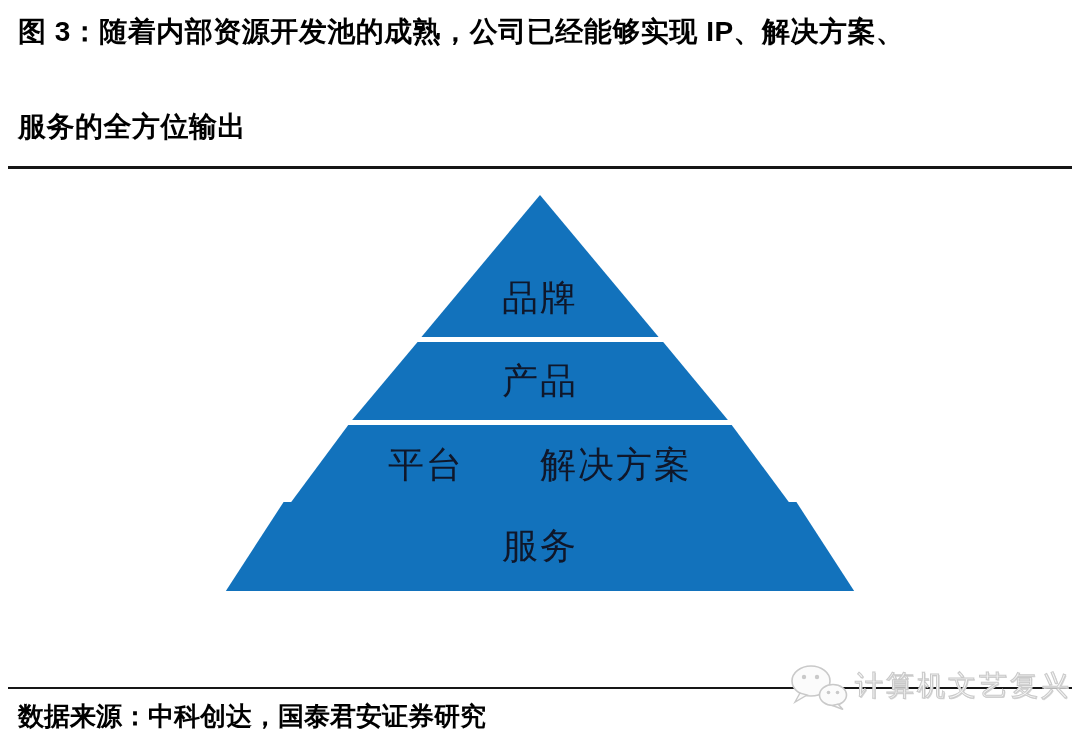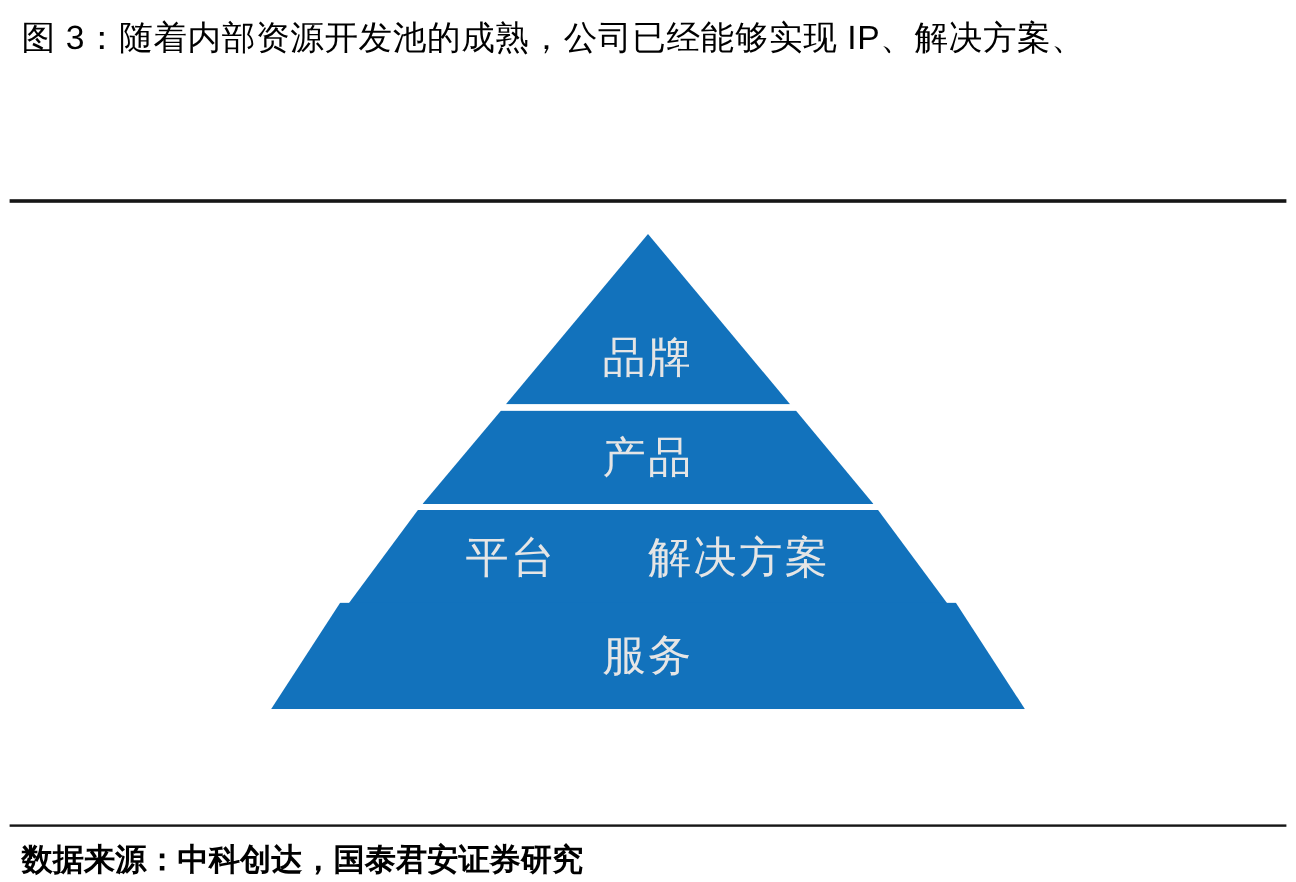--- a/index.html
+++ b/index.html
@@ -10,21 +10,21 @@
     background: #ffffff;
     overflow: hidden;
     font-family: "Liberation Sans", sans-serif;
   }
 
   
   .title-line {
     position: absolute;
     left: 18px;
     font-size: 28px;
-    font-weight: normal;
+    font-weight: bold;
     color: #000000;
     letter-spacing: 0.5px;
     white-space: nowrap;
   }
   .title-line-1 { top: 13px; }
   .title-line-2 { top: 108px; }
 
   
   .rule {
     position: absolute;
@@ -46,21 +46,21 @@
   .layer {
     position: absolute;
     left: 0;
     width: 100%;
     background: #1272BC;
     display: flex;
     align-items: center;
     justify-content: center;
   }
   .layer .lvl-label {
-    color: #e5e5e5;
+    color: #0f172a;
     font-family: Liberation Mono, monospace;
     font-size: 36px;
     letter-spacing: 2px;
     white-space: pre;
     text-align: center;
   }
   .layer-1 {
     top: 0; height: 142px;
     clip-path: polygon(50% 0%, 65.4% 100%, 34.6% 100%);
     align-items: flex-end;
@@ -113,36 +113,50 @@
     white-space: nowrap;
   }
   .wechat-icon { display: block; }
 </style>
 </head>
 <body>
 
 <div class="screen">
 
   <div class="title-line title-line-1">图 3：随着内部资源开发池的成熟，公司已经能够实现 IP、解决方案、</div>
+  <div class="title-line title-line-2">服务的全方位输出</div>
 
   <div class="rule rule-top"></div>
 
   <div class="pyramid">
     <div class="layer layer-1">
       <span class="lvl-label">品牌</span>
     </div>
     <div class="layer layer-2">
       <span class="lvl-label">产品</span>
     </div>
     <div class="layer layer-3">
       <span class="lvl-label">平台　　解决方案</span>
     </div>
     <div class="layer layer-4">
       <span class="lvl-label">服务</span>
     </div>
   </div>
 
   <div class="rule rule-bottom"></div>
 
+  <div class="watermark">
+    <svg class="wechat-icon" width="66" height="48" viewBox="0 0 66 48">
+      <ellipse cx="26" cy="19" rx="19" ry="15" fill="#fbfbfb" stroke="#c9c9c9" stroke-width="1.6"></ellipse>
+      <path d="M15 31 L10 40 L22 33 Z" fill="#fbfbfb" stroke="#c9c9c9" stroke-width="1.4"></path>
+      <circle cx="19" cy="15" r="2.2" fill="#c9c9c9"></circle>
+      <circle cx="32" cy="15" r="2.2" fill="#c9c9c9"></circle>
+      <ellipse cx="48" cy="33" rx="13.5" ry="10.5" fill="#fbfbfb" stroke="#c9c9c9" stroke-width="1.6"></ellipse>
+      <path d="M53 42 L58 47.5 L47.5 43.5 Z" fill="#fbfbfb" stroke="#c9c9c9" stroke-width="1.4"></path>
+      <circle cx="43.5" cy="30.5" r="1.8" fill="#c9c9c9"></circle>
+      <circle cx="52.5" cy="30.5" r="1.8" fill="#c9c9c9"></circle>
+    </svg>
+    <span class="watermark-text">计算机文艺复兴</span>
+  </div>
 
   <div class="source-caption">数据来源：中科创达，国泰君安证券研究</div>
 
 </div>
 
 </body></html>

